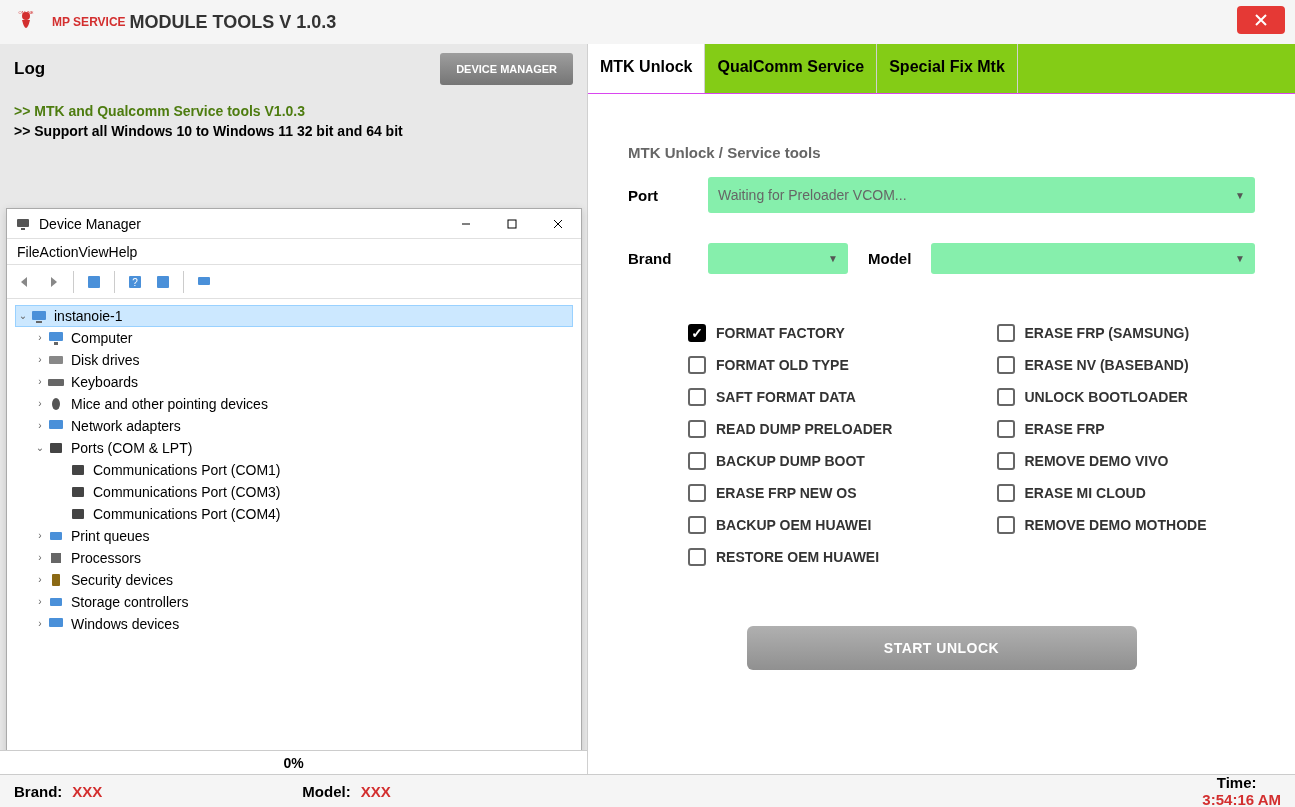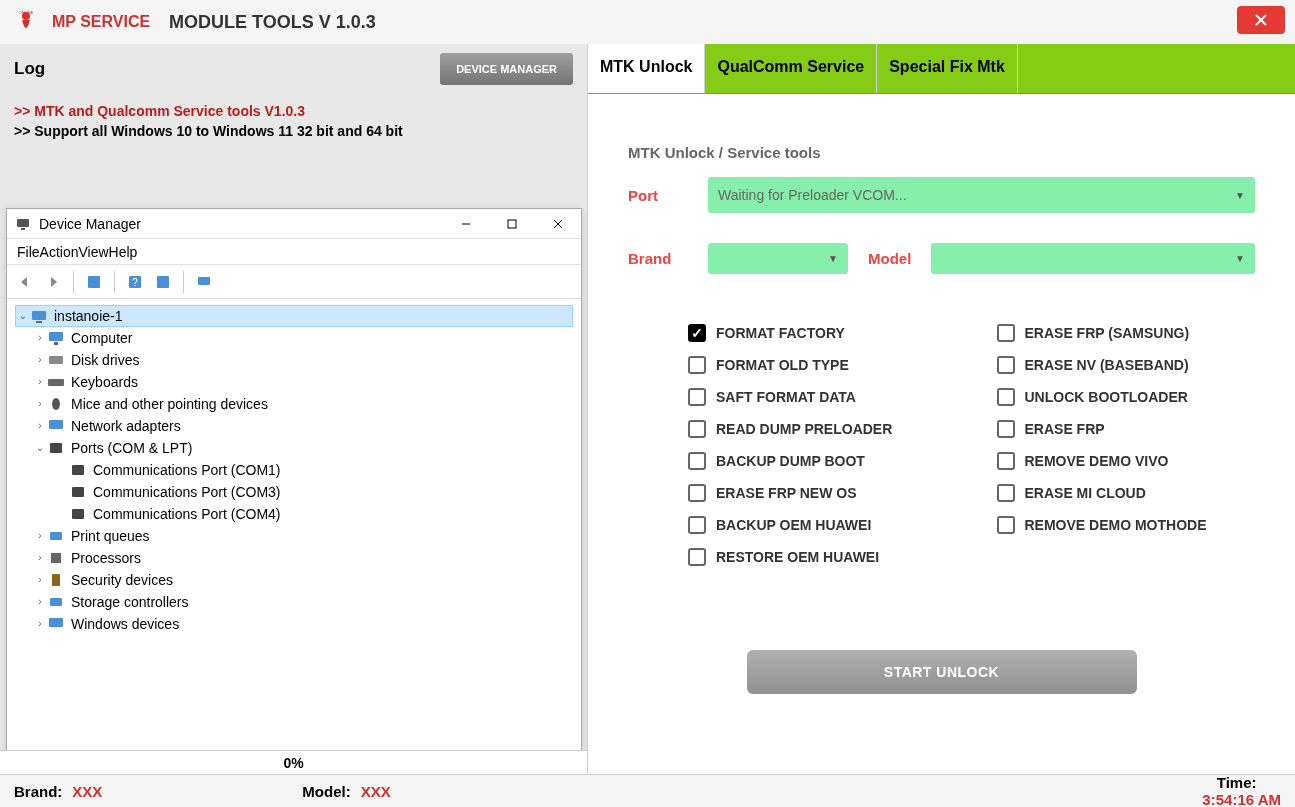--- a/index.html
+++ b/index.html
@@ -1,32 +1,32 @@
 <!DOCTYPE html>
 <html><head>
 <meta charset="utf-8">
 <style>
 * { margin: 0; padding: 0; box-sizing: border-box; font-family: Arial, sans-serif; }
 body { width: 1295px; height: 807px; background: #ffffff; overflow: hidden; position: relative; }
 
 .titlebar { height: 44px; background: #f5f5f5; display: flex; align-items: center; padding-left: 12px; position: relative; }
 .logo-icon { width: 28px; height: 28px; margin-right: 12px; position: relative; }
 .logo-icon svg { width: 100%; height: 100%; }
-.title-main { color: #d32f2f; font-size: 16px; font-weight: bold; margin-right: 19px; }
+.title-main { color: #d32f2f; font-size: 12px; font-weight: bold; margin-right: 4px; }
 .title-sub { color: #333; font-size: 18px; font-weight: bold; }
 .close-btn { position: absolute; right: 10px; top: 6px; width: 48px; height: 28px; background: #e53935; border-radius: 4px; display: flex; align-items: center; justify-content: center; cursor: pointer; }
 .close-btn svg { width: 14px; height: 14px; }
 
 .main-area { display: flex; height: 730px; }
 .left-panel { width: 588px; background: #e8e8e8; position: relative; border-right: 1px solid #d0d0d0; }
 .log-header { height: 50px; display: flex; align-items: center; padding: 0 14px; }
 .log-label { font-size: 17px; color: #000; font-weight: bold; }
 .device-mgr-btn { margin-left: auto; background: linear-gradient(#9e9e9e, #757575); color: #fff; font-size: 11px; font-weight: bold; padding: 10px 16px; border: none; border-radius: 3px; cursor: pointer; }
 .log-content { padding: 8px 14px 0 14px; font-size: 14px; line-height: 1.4; }
-.log-line1 { color: #b91c1c; font-weight: bold; }
+.log-line1 { color: #4d7c0f; font-weight: bold; }
 .log-line2 { color: #000; font-weight: bold; }
 
 .devmgr-window { position: absolute; top: 164px; left: 6px; width: 576px; height: 546px; background: #fff; border: 1px solid #aaa; box-shadow: 0 2px 8px rgba(0,0,0,0.15); }
 .devmgr-title { height: 30px; display: flex; align-items: center; padding-left: 8px; font-size: 14px; border-bottom: 1px solid #e0e0e0; }
 .devmgr-title-icon { width: 16px; height: 16px; margin-right: 8px; }
 .devmgr-controls { margin-left: auto; display: flex; }
 .devmgr-ctrl { width: 46px; height: 30px; display: flex; align-items: center; justify-content: center; cursor: pointer; }
 .devmgr-menu { height: 26px; display: flex; align-items: center; padding-left: 10px; font-size: 14px; border-bottom: 1px solid #e0e0e0; }
 .devmgr-menu span { cursor: pointer; }
 .devmgr-toolbar { height: 34px; display: flex; align-items: center; padding-left: 6px; gap: 4px; border-bottom: 1px solid #e0e0e0; }
@@ -41,33 +41,33 @@
 
 .progress-bar { position: absolute; bottom: 0; left: 0; right: 0; height: 24px; background: #fff; display: flex; align-items: center; justify-content: center; font-size: 14px; font-weight: bold; border-top: 1px solid #ccc; }
 
 .right-panel { flex: 1; background: #fff; }
 .tabs { display: flex; height: 50px; border-bottom: 1px solid #d946ef; background: #84cc16; }
 .tab { padding: 14px 12px; font-size: 16px; font-weight: bold; cursor: pointer; border-right: 1px solid #d0d0d0; }
 .tab.active { background: #fff; }
 .right-content { padding: 50px 40px 0 40px; }
 .panel-title { font-size: 15px; color: #666; font-weight: bold; margin-bottom: 16px; }
 .form-row { display: flex; align-items: center; margin-bottom: 30px; gap: 20px; }
-.form-label { font-size: 15px; color: #ef4444; font-weight: bold; width: 60px; }
+.form-label { font-size: 15px; color: #000000; font-weight: bold; width: 60px; }
 .dropdown { background: #86efac; border-radius: 3px; padding: 10px 10px; font-size: 14px; color: #666; display: flex; align-items: center; justify-content: space-between; cursor: pointer; }
 .dropdown.port { flex: 1; }
 .dropdown.brand { width: 140px; }
 .dropdown.model { flex: 1; }
 .dropdown-arrow { font-size: 10px; color: #555; }
 
 .options-grid { display: grid; grid-template-columns: 1fr 1fr; gap: 14px 50px; margin-top: 50px; padding-left: 60px; }
 .option-item { display: flex; align-items: center; gap: 10px; font-size: 14px; font-weight: bold; color: #333; cursor: pointer; }
 .checkbox { width: 18px; height: 18px; border: 2px solid #666; border-radius: 3px; display: flex; align-items: center; justify-content: center; flex-shrink: 0; }
 .checkbox.checked { background: #000; border-color: #000; color: #fff; }
 
-.start-btn { display: block; margin: 84px auto 0 auto; width: 390px; height: 44px; background: linear-gradient(#b0b0b0, #909090); color: #fff; font-size: 14px; font-weight: bold; border: none; border-radius: 6px; cursor: pointer; letter-spacing: 0.5px; }
+.start-btn { display: block; margin: 60px auto 0 auto; width: 390px; height: 44px; background: linear-gradient(#b0b0b0, #909090); color: #fff; font-size: 14px; font-weight: bold; border: none; border-radius: 6px; cursor: pointer; letter-spacing: 0.5px; }
 
 .statusbar { position: absolute; bottom: 0; left: 0; right: 0; height: 33px; background: #f5f5f5; border-top: 1px solid #ccc; display: flex; align-items: center; padding: 0 14px; font-size: 15px; font-weight: bold; }
 .sb-label { color: #000; margin-right: 10px; }
 .sb-val { color: #d32f2f; margin-right: 60px; }
 .sb-right { margin-left: auto; display: flex; align-items: center; flex-direction: column; }
 </style>
 </head>
 <body>
 
 <div class="titlebar">

